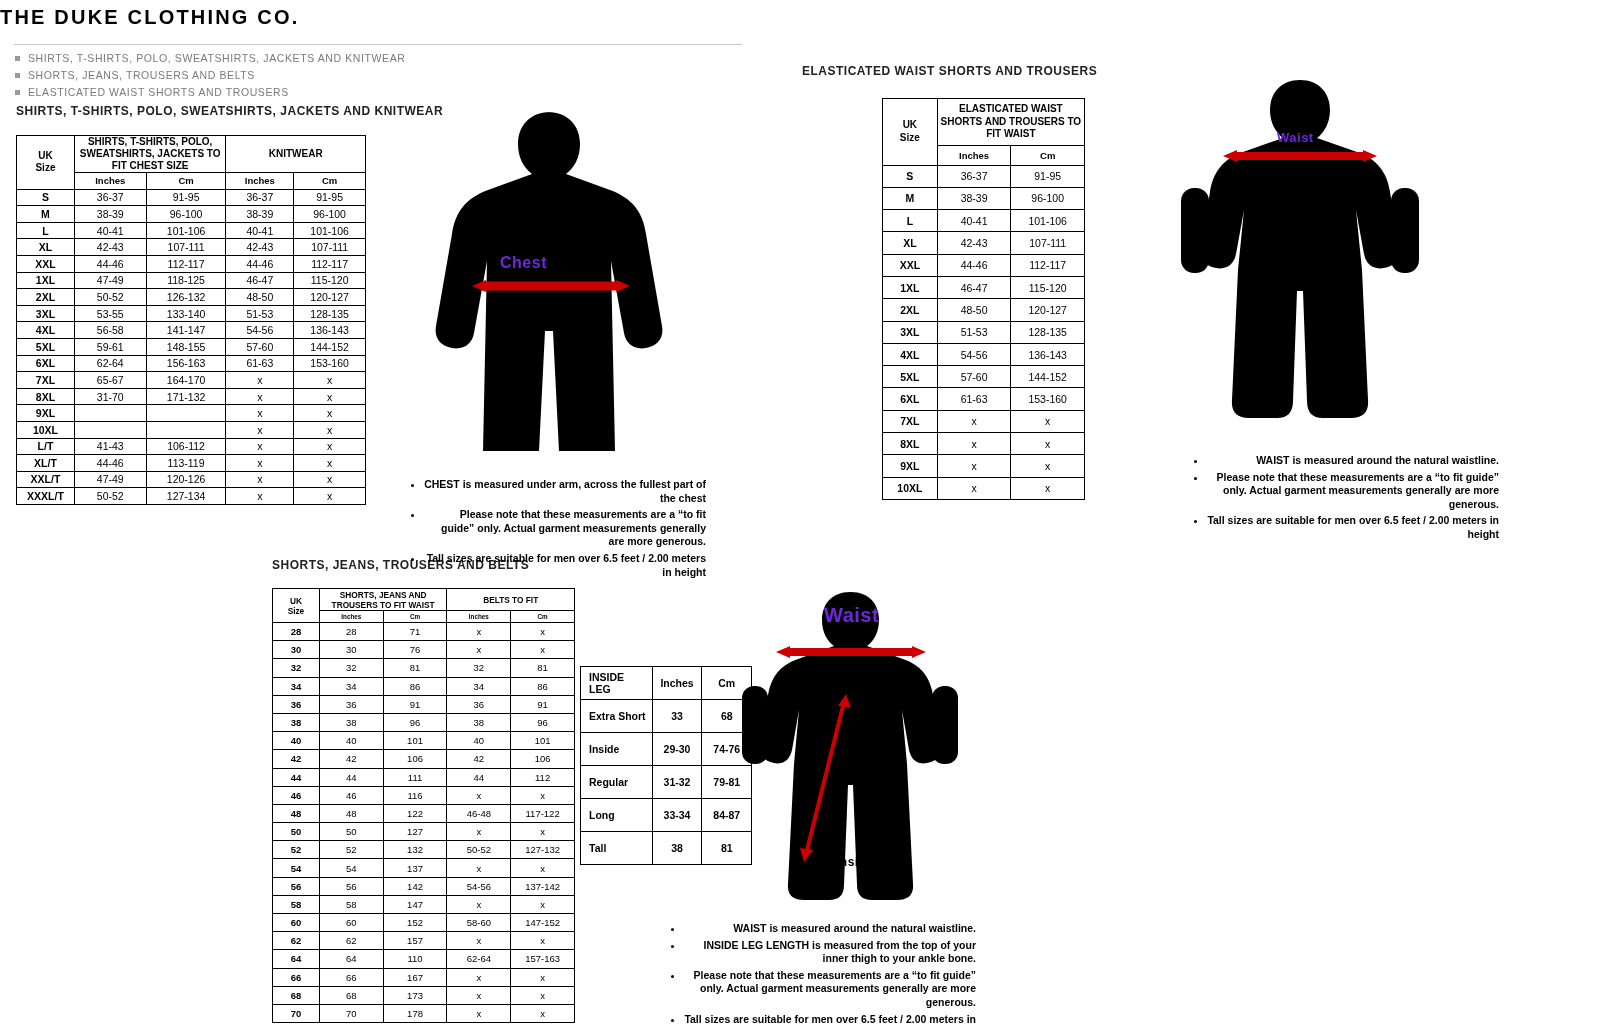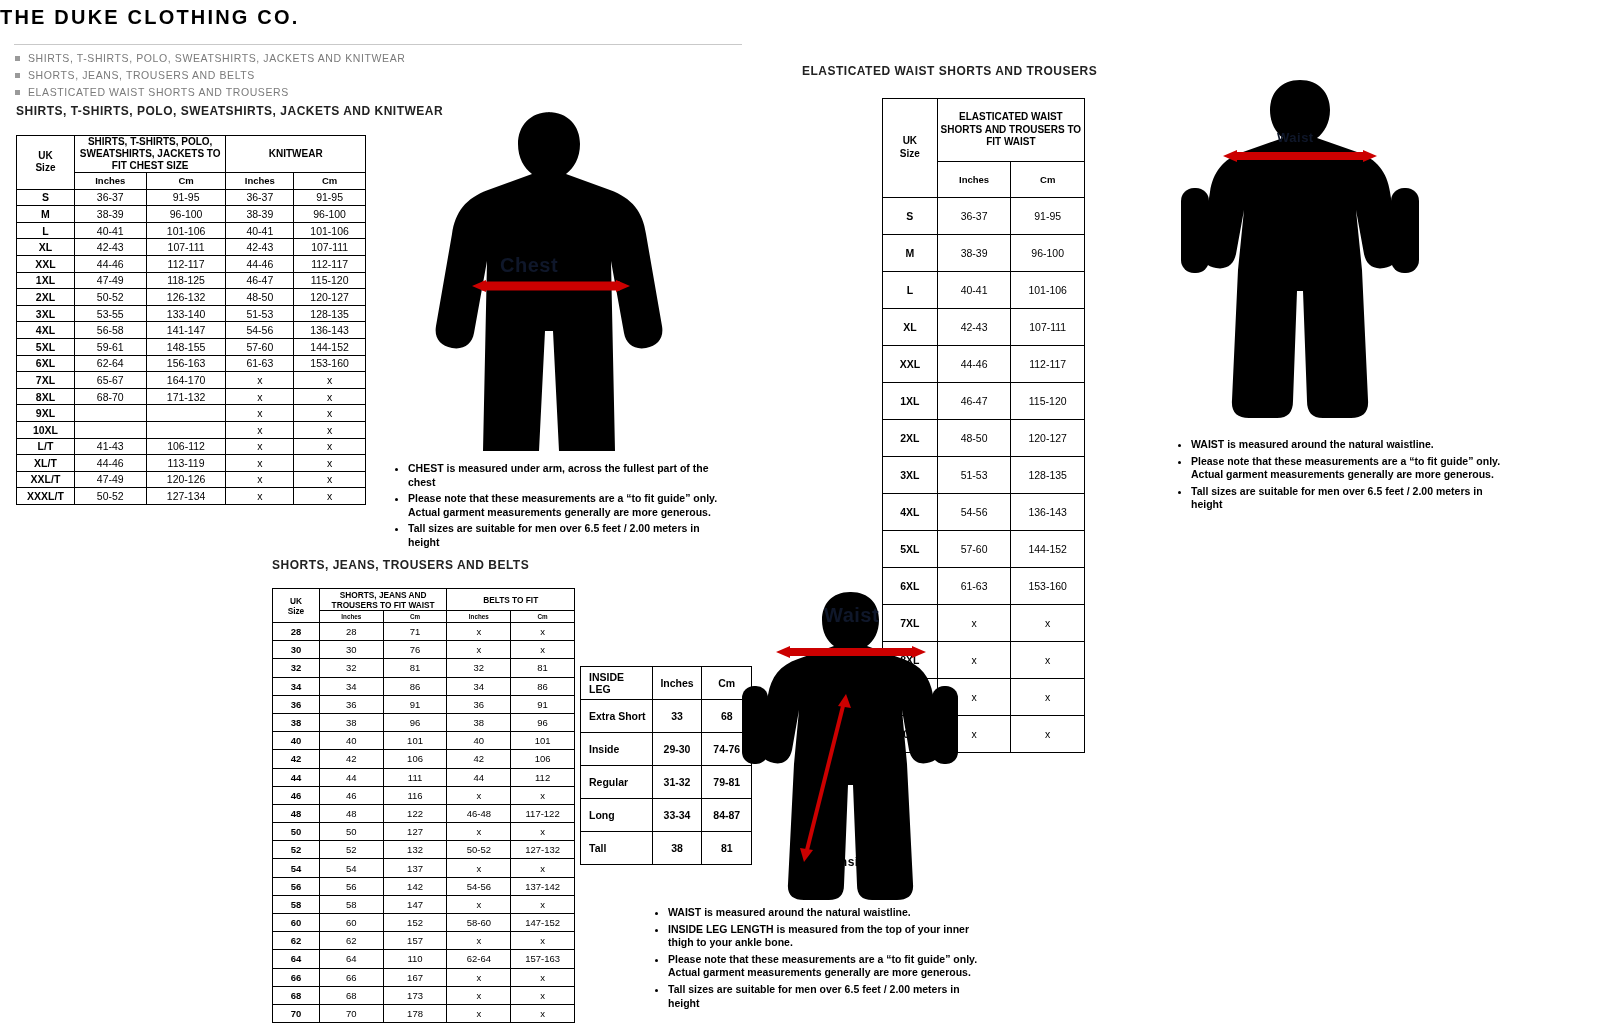--- a/index.html
+++ b/index.html
@@ -46,48 +46,48 @@
     border: 1px solid #000; text-align: center; vertical-align: middle;
     font-weight: normal;
   }
   .tbl-a { position: absolute; left: 16px; top: 135px; width: 350px; font-size: 10.5px; }
   .tbl-a td, .tbl-a th { height: 16.6px; padding: 0 2px; }
   .tbl-a .hd { font-weight: bold; font-size: 10px; line-height: 12px; }
   .tbl-a .sub { font-weight: bold; font-size: 9.5px; }
   .tbl-a .sz { font-weight: bold; }
 
   .tbl-b { position: absolute; left: 882px; top: 98px; width: 203px; font-size: 10.5px; }
-  .tbl-b td { height: 22.3px; padding: 12px 2px; }
+  .tbl-b td { height: 22.3px; padding: 4px 2px; }
   .tbl-b .hd { font-weight: bold; font-size: 10px; line-height: 12.5px; }
   .tbl-b .sub { font-weight: bold; font-size: 9.5px; }
   .tbl-b .sz { font-weight: bold; }
 
   .tbl-c { position: absolute; left: 272px; top: 588px; width: 303px; font-size: 9.5px; }
   .tbl-c td { height: 18.2px; padding: 0 2px; }
   .tbl-c .hd { font-weight: bold; font-size: 8.3px; line-height: 10px; }
   .tbl-c .sub { font-weight: bold; font-size: 6.3px; }
   .tbl-c .sz { font-weight: bold; font-size: 9.5px; }
 
   .tbl-d { position: absolute; left: 580px; top: 666px; width: 172px; font-size: 10.5px; }
   .tbl-d td { height: 33px; padding: 0 4px; font-weight: bold; }
   .tbl-d .lbl { text-align: left; padding-left: 8px; }
 
   
   .notes { position: absolute; font-size: 10.5px; line-height: 13.6px; font-weight: bold; }
   .notes li { margin-bottom: 3px; }
-  .notes ul { margin: 0; padding-left: 16px; list-style: disc; }
+  .notes ul { margin: 16px; padding-left: 16px; list-style: disc; text-align: right; }
   #notes-chest  { left: 392px; top: 462px; width: 330px; }
   #notes-waist  { left: 1175px; top: 438px; width: 340px; }
   #notes-bottom { left: 652px; top: 906px; width: 340px; }
 
   
   .fig { position: absolute; }
   .fig svg { display: block; }
   .fig-label {
-    position: absolute; color: #0f172a; font-weight: bold; letter-spacing: .5px;
+    position: absolute; color: #6d28d9; font-weight: bold; letter-spacing: .5px;
   }
   .fig-label.dark { color: #000; }
 
   #fig-chest { left: 420px; top: 110px; }
   #fig-waist-top { left: 1175px; top: 78px; }
   #fig-waist-bottom { left: 740px; top: 590px; }
 </style>
 </head>
 <body>
 
@@ -208,21 +208,21 @@
         </tr>
       <tr>
           <td class="sz">7XL</td>
           <td>65-67</td>
           <td>164-170</td>
           <td>x</td>
           <td>x</td>
         </tr>
       <tr>
           <td class="sz">8XL</td>
-          <td>68-70</td>
+          <td>31-70</td>
           <td>171-132</td>
           <td>x</td>
           <td>x</td>
         </tr>
       <tr>
           <td class="sz">9XL</td>
           <td></td>
           <td></td>
           <td>x</td>
           <td>x</td>
@@ -581,21 +581,21 @@
     </tbody>
   </table>
 
   <div class="fig" id="fig-chest">
     <svg width="260" height="350" viewBox="0 0 260 350">
       <path fill="#000" d="M130 2 c-20 0 -32 14 -32 32 c0 14 6 24 14 30 l-44 16 c-22 8 -33 22 -36 44 l-16 92 c-2 12 4 20 16 22 c12 2 20 -4 22 -15 l13 -72 l-4 190 l56 0 l6 -120 l8 0 l6 120 l56 0 l-4 -190 l13 72 c2 11 10 17 22 15 c12 -2 18 -10 16 -22 l-16 -92 c-3 -22 -14 -36 -36 -44 l-44 -16 c8 -6 14 -16 14 -30 c0 -18 -12 -32 -32 -32 z"></path>
       <line x1="62" y1="176" x2="200" y2="176" stroke="#cc0000" stroke-width="9"></line>
       <polygon points="52,176 66,170 66,182" fill="#cc0000"></polygon>
       <polygon points="210,176 196,170 196,182" fill="#cc0000"></polygon>
     </svg>
-    <div class="fig-label" style="left:80px; top:144px; font-size:20px;">Chest</div>
+    <div class="fig-label" style="left:80px; top:144px; font-size:16px;">Chest</div>
   </div>
 
   <div class="fig" id="fig-waist-top">
     <svg width="250" height="350" viewBox="0 0 250 350">
       <path fill="#000" d="M125 2 c-19 0 -30 13 -30 30 c0 13 6 23 13 28 l-40 14 c-20 7 -30 20 -33 40 l-9 56 c-2 11 4 18 15 20 c11 2 18 -4 20 -14 l8 -44 l-6 60 l-6 130 c-1 12 5 18 17 18 l28 0 c11 0 16 -6 16 -17 l4 -110 l6 0 l4 110 c0 11 5 17 16 17 l28 0 c12 0 18 -6 17 -18 l-6 -130 l-6 -60 l8 44 c2 10 9 16 20 14 c11 -2 17 -9 15 -20 l-9 -56 c-3 -20 -13 -33 -33 -40 l-40 -14 c7 -5 13 -15 13 -28 c0 -17 -11 -30 -30 -30 z"></path>
       <rect x="6" y="110" width="28" height="85" rx="13" fill="#000"></rect>
       <rect x="216" y="110" width="28" height="85" rx="13" fill="#000"></rect>
       <line x1="58" y1="78" x2="192" y2="78" stroke="#cc0000" stroke-width="8"></line>
       <polygon points="48,78 62,72 62,84" fill="#cc0000"></polygon>
       <polygon points="202,78 188,72 188,84" fill="#cc0000"></polygon>

